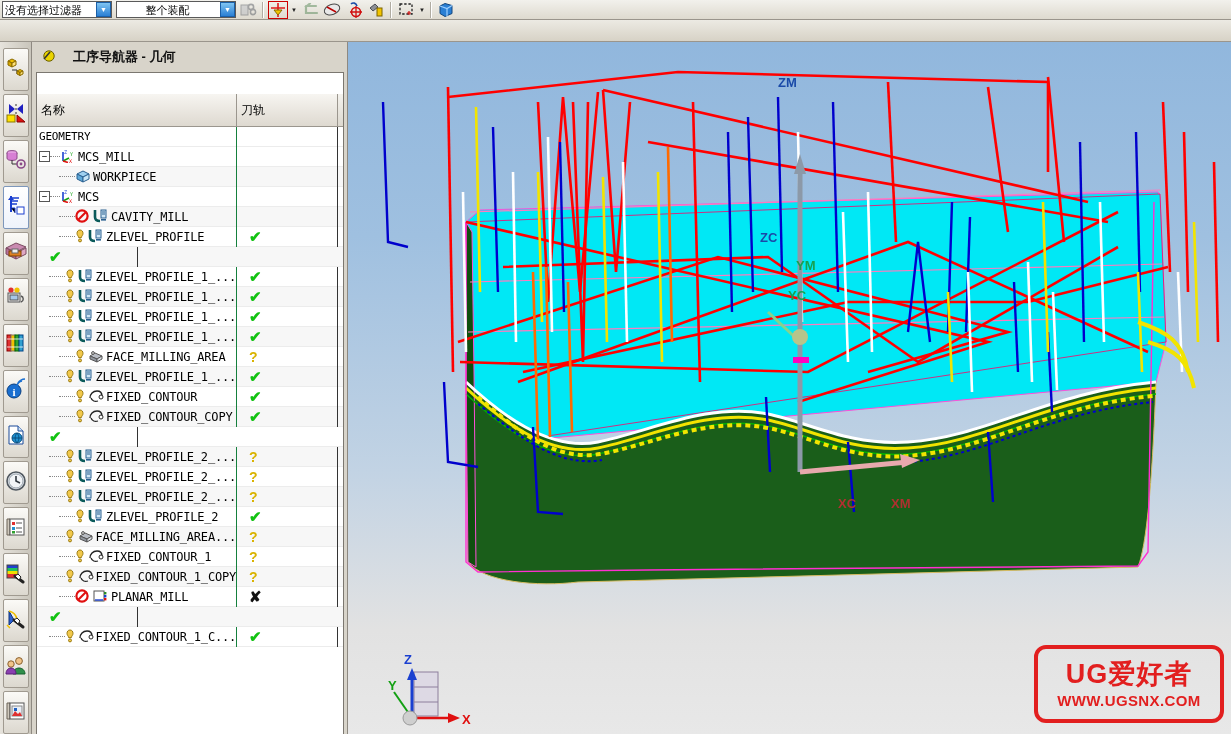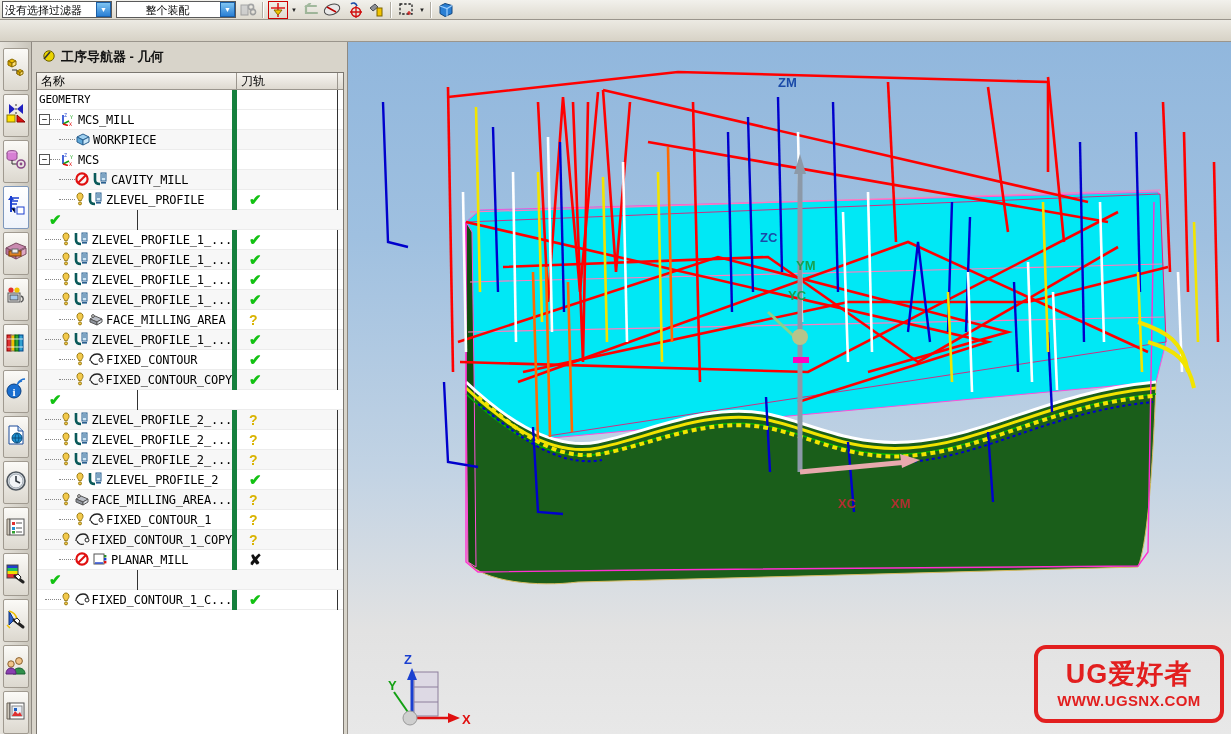--- a/index.html
+++ b/index.html
@@ -83,48 +83,48 @@
   .rail-btn.active { background: linear-gradient(#ffffff,#eef3fb); border-color: #7d97bb; }
 
   
   #nav-panel {
     position: absolute; left: 32px; top: 42px; width: 316px; height: 692px;
     background: #d8d4ca;
     border-right: 1px solid #8e8981;
     padding: 4px 4px 0 4px;
   }
   #nav-title {
-    height: 22px; display: flex; align-items: center; gap: 4px;
+    height: 22px; display: flex; align-items: center; gap: 16px;
     padding-left: 6px;
     font-size: 13px; font-weight: bold; color: #111;
   }
   #nav-tree-wrap {
     position: absolute; left: 4px; top: 30px;
     width: 308px; height: 700px;
     background: #ffffff;
     border: 1px solid #7b7770;
     border-bottom: none;
     overflow: hidden;
   }
-  #tree-header { display: flex; height: 17px; border-bottom: 1px solid #9b968e; background: linear-gradient(#f4f2ed,#ddd9d0); }
+  #tree-header { display: flex; height: 33px; border-bottom: 1px solid #9b968e; background: linear-gradient(#f4f2ed,#ddd9d0); margin-top: 21px; }
   .th {
     font-size: 12px; color: #000; padding-left: 4px;
     display: flex; align-items: center;
     background: linear-gradient(#f7f5f1,#ded9d0);
     border-right: 1px solid #9b968e;
   }
   .th.c1 { width: 200px; }
   .th.c2 { width: 101px; }
 
   .trow { display: flex; height: 20px; align-items: center; position: relative; border-bottom: 1px solid #ececec; }
   .trow.odd { background: #f7f7f7; }
   .trow.even { background: #ffffff; }
   .tcell-name {
     width: 200px; height: 20px; display: flex; align-items: center;
-    border-right: 5px solid #15803d;
+    border-right: 1px solid #15803d;
     overflow: hidden; white-space: nowrap;
   }
   .tcell-path { width: 101px; height: 20px; display: flex; align-items: center; justify-content: flex-start; padding-left: 12px; border-right: 1px solid #333; }
   .tname {
     font-family: "DejaVu Sans Mono", monospace;
     font-size: 12px; color: #000; letter-spacing: -0.2px;
   }
   .tname.cjk { font-family: "Liberation Sans", sans-serif; font-size: 12px; }
   .tname.root { font-family: "DejaVu Sans Mono", monospace; font-size: 11px; }
 

